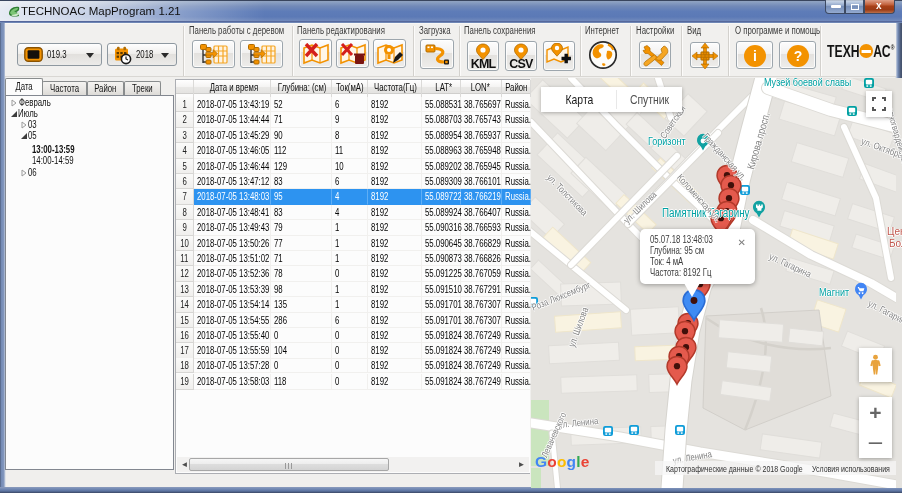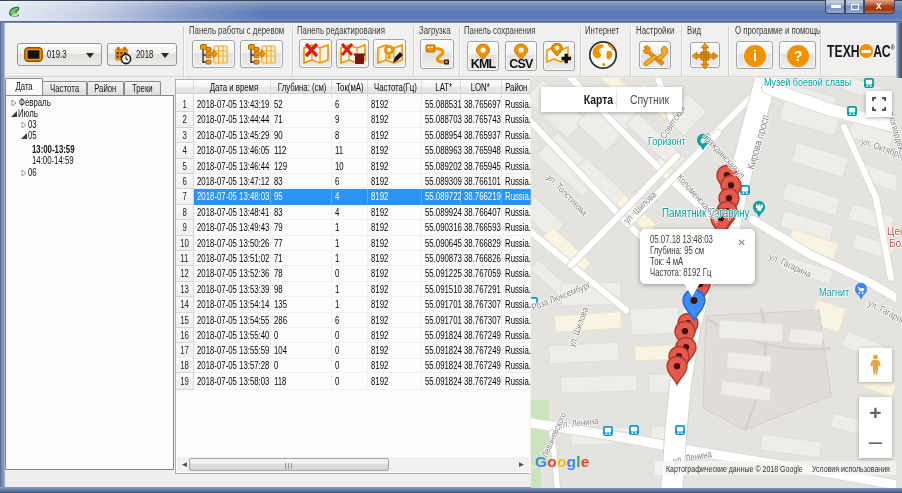--- a/index.html
+++ b/index.html
@@ -87,20 +87,21 @@
 #tooltip .x{position:absolute;right:9px;top:8px;color:#7E7E7E;font-size:10px}
 .tline{position:absolute;left:10px}
 </style></head>
 <body>
 <div id="titlebar">
  <span id="title-ico"><svg width="15" height="15" viewBox="0 0 15 15">
 <path d="M2,10 C2,5 6,2 12,3 C13,6 11,8 8,8 C10,8 12,9 12,12 C8,13 3,13 2,10 Z" fill="#2E7D32"></path>
 <path d="M3,9 C4,6 7,4 11,4 C11,6 9,7 7,7 C9,8 10,9 10,11 C7,12 4,11 3,9 Z" fill="#7CC576"></path>
 <path d="M4,11 C7,11 10,10 12,8 C13,10 11,12 8,12 C6,12 5,12 4,11 Z" fill="#CFE8CC"></path>
 </svg></span>
+ <span id="title-txt">TECHNOAC MapProgram 1.21</span>
 </div>
 <div id="capbtns">
  <div class="cap min">
       <span class="g" style="left:5px;top:5px;width:10px;height:3px;background:#fff;border-radius:1px"></span>
     </div>
  <div class="cap max">
       <span class="g" style="left:5px;top:3.5px;width:8px;height:6px;border:1.4px solid #fff;background:transparent"></span>
     </div>
  <div class="cap cls">
       <span class="g" style="left:11px;top:0px;font-size:10px">x</span>
@@ -707,21 +708,21 @@
     <div class="mlabel" style="left:338px;top:219px;font-size:9.5px;transform:rotate(27deg);transform-origin:0 50%"><span style="display:inline-block;transform:scaleX(0.82);transform-origin:0 50%">ул. Гагарина</span></div>
     <div class="mlabel" style="left:1px;top:224px;font-size:9.5px;transform:rotate(-22deg);transform-origin:0 50%"><span style="display:inline-block;transform:scaleX(0.82);transform-origin:0 50%">Роза Люксембург</span></div>
     <div class="mlabel" style="left:40px;top:263px;font-size:9.5px;transform:rotate(-70deg);transform-origin:0 50%"><span style="display:inline-block;transform:scaleX(0.82);transform-origin:0 50%">ул. Шилова</span></div>
     <div class="mlabel" style="left:28px;top:341px;font-size:9.5px;transform:rotate(-6deg);transform-origin:0 50%"><span style="display:inline-block;transform:scaleX(0.82);transform-origin:0 50%">ул. Ленина</span></div>
     <div class="mlabel" style="left:142px;top:377px;font-size:9.5px;transform:rotate(-10deg);transform-origin:0 50%"><span style="display:inline-block;transform:scaleX(0.82);transform-origin:0 50%">ул. Ленина</span></div>
     <div class="mlabel" style="left:13px;top:374px;font-size:9px;transform:rotate(-66deg);transform-origin:0 50%"><span style="display:inline-block;transform:scaleX(0.85);transform-origin:0 50%">Леваневского</span></div>
     <div style="position:absolute;left:356px;top:148px;font-size:10px;color:#C2584E;text-shadow:1px 0 0 #fff,-1px 0 0 #fff,0 1px 0 #fff">Центральная</div>
     <div style="position:absolute;left:358px;top:160px;font-size:10px;color:#C2584E;text-shadow:1px 0 0 #fff,-1px 0 0 #fff,0 1px 0 #fff">Бол</div>
 <div id="mbtns">
       <div class="d"></div>
- <div class="abs" style="left:0;top:0;width:76px;height:25px;text-align:right;line-height:25px;font-size:13px;font-weight:bold;color:#1B1B1B"><span class="cxc" style="transform:scaleX(.8)">Карта</span></div>
+ <div class="abs" style="left:0;top:0;width:76px;height:25px;text-align:center;line-height:25px;font-size:13px;font-weight:normal;color:#1B1B1B"><span class="cxc" style="transform:scaleX(.8)">Карта</span></div>
  <div class="abs" style="left:76px;top:0;width:65px;height:25px;text-align:center;line-height:25px;font-size:13px;color:#4F4F4F"><span class="cxc" style="transform:scaleX(.8)">Спутник</span></div>
 </div>
 <div id="fsbtn">
       <svg class="abs" style="left:6px;top:6px" width="14" height="14" viewBox="0 0 14 14">
         <path d="M1,4 V1 H4 M10,1 H13 V4 M13,10 V13 H10 M4,13 H1 V10" fill="none" stroke="#565656" stroke-width="2"></path>
       </svg>
     </div>
 <div id="pegbox">
       <svg class="abs" style="left:10px;top:6px" width="13" height="22" viewBox="0 0 15 24">
 <circle cx="7.5" cy="3" r="2.8" fill="#E8A33D"></circle>

